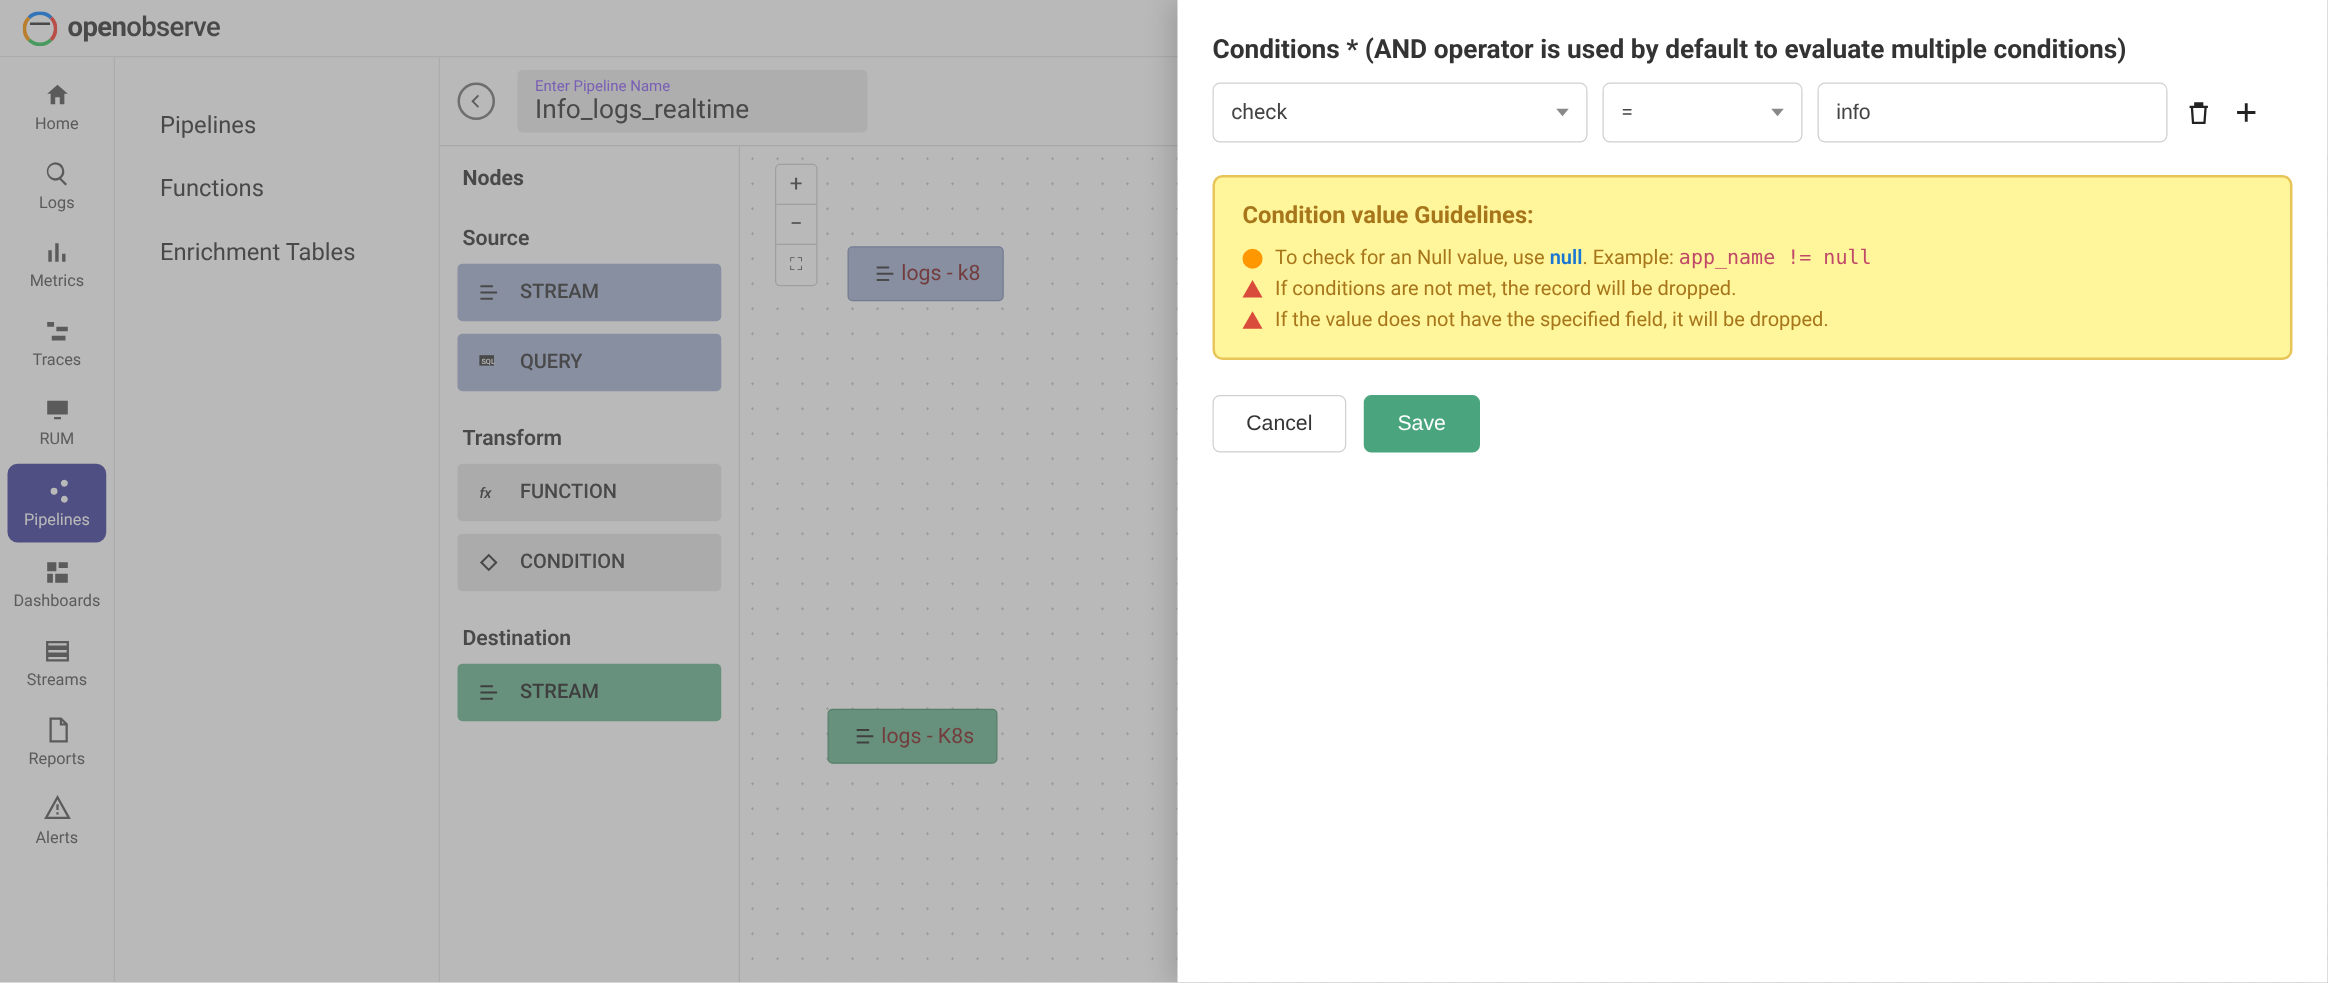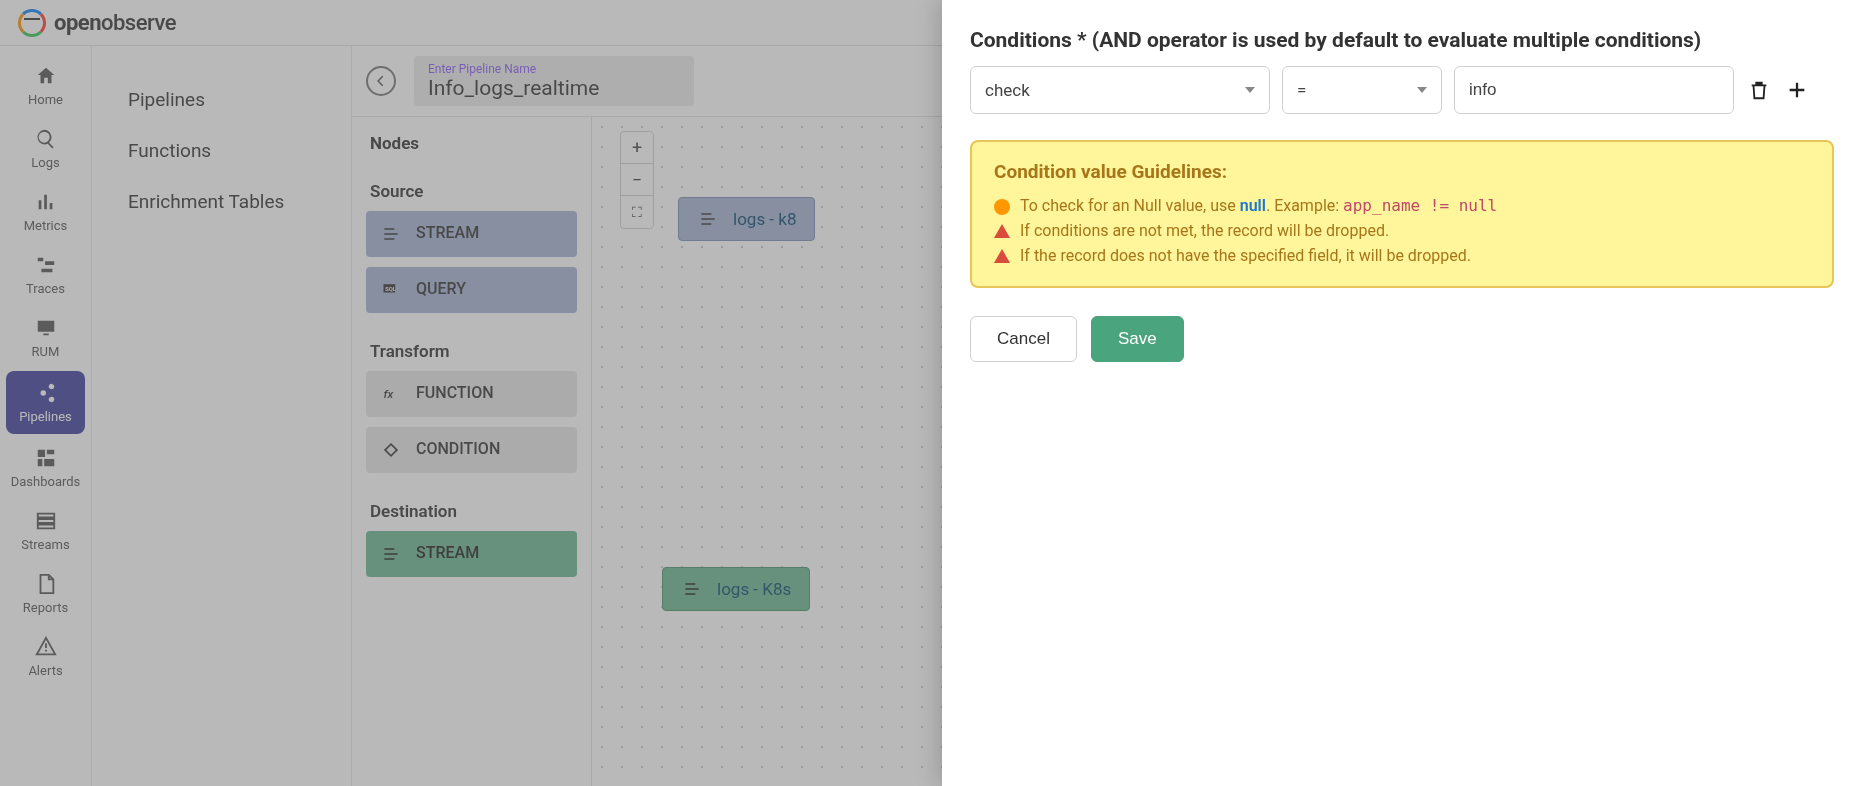--- a/index.html
+++ b/index.html
@@ -45,21 +45,21 @@
   .pal-item.source { background: #a6b2d4; }
   .pal-item.dest { background: #6bb793; color: #222; }
   .pal-icon { width: 22px; height: 22px; display: flex; align-items: center; justify-content: center; }
   .pal-icon svg { width: 20px; height: 20px; }
 
   .canvas { flex: 1; position: relative; background-image: radial-gradient(#c8c8c8 1px, transparent 1px); background-size: 20px 20px; }
   .zoom-ctrl { position: absolute; top: 14px; left: 28px; display: flex; flex-direction: column; background: #fff; border: 1px solid #d0d0d0; border-radius: 4px; }
   .zoom-btn { width: 32px; height: 32px; display: flex; align-items: center; justify-content: center; cursor: pointer; font-size: 18px; color: #444; border-bottom: 1px solid #d0d0d0; }
   .zoom-btn:last-child { border-bottom: none; font-size: 14px; }
 
-  .node { position: absolute; display: flex; align-items: center; gap: 14px; padding: 10px 18px; border-radius: 4px; font-size: 17px; color: #0c4a6e; border: 1px solid rgba(0,0,0,0.15); }
+  .node { position: absolute; display: flex; align-items: center; gap: 2px; padding: 10px 18px; border-radius: 4px; font-size: 17px; color: #7f1d1d; border: 1px solid rgba(0,0,0,0.15); }
   .node.source { background: #a6b2d4; border-color:#7d8fb8; }
   .node.dest { background: #6bb793; border-color:#4a9572; }
 
   
   .dim { position: absolute; inset: 0; background: rgba(100,100,100,0.45); }
 
   
   .panel { position: absolute; top: 0; right: 0; bottom: 0; width: 920px; background: #fff; box-shadow: -6px 0 20px rgba(0,0,0,0.15); display: flex; flex-direction: column; }
   .panel-head { padding: 20px 28px; border-bottom: 1px solid #e4e4e4; }
   .panel-title { font-size: 26px; color: #444; font-weight: 500; }
@@ -322,21 +322,21 @@
           <span>
             <span>To check for an Null value, use </span><span class="kw-blue">null</span><span>. Example: </span><code>app_name != null</code>
           </span>
         </li>
         <li>
           <span class="g-icon g-warn"></span>
           <span>If conditions are not met, the record will be dropped.</span>
         </li>
         <li>
           <span class="g-icon g-warn"></span>
-          <span>If the record does not have the specified field, it will be dropped.</span>
+          <span>If the value does not have the specified field, it will be dropped.</span>
         </li>
       </ul>
     </div>
 
     <div class="panel-actions">
       <button class="btn">Cancel</button>
       <button class="btn primary">Save</button>
     </div>
   </div>
 </div>

